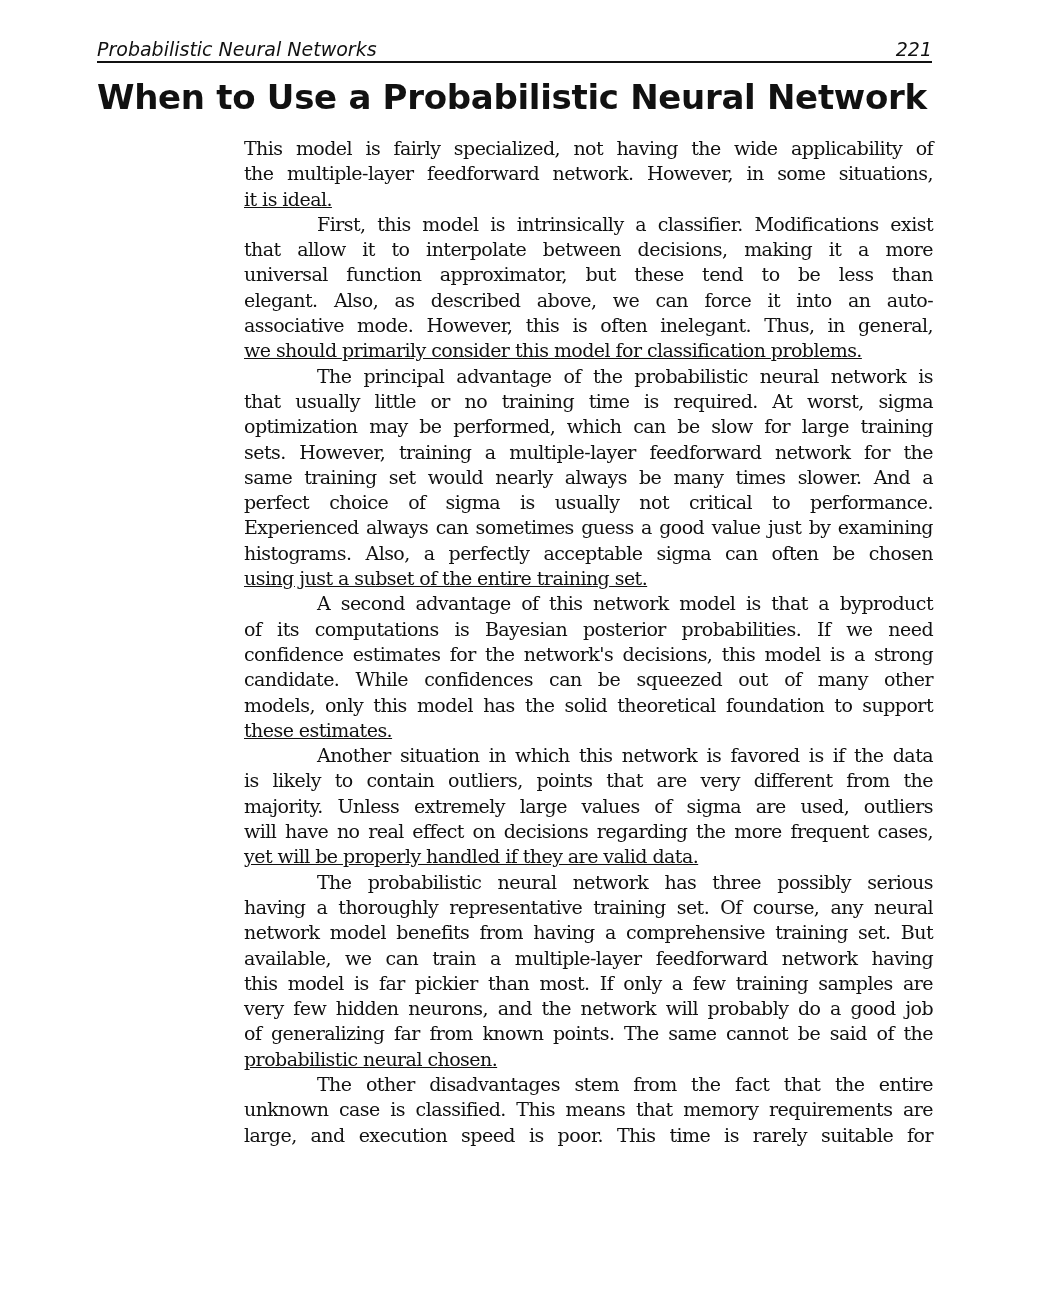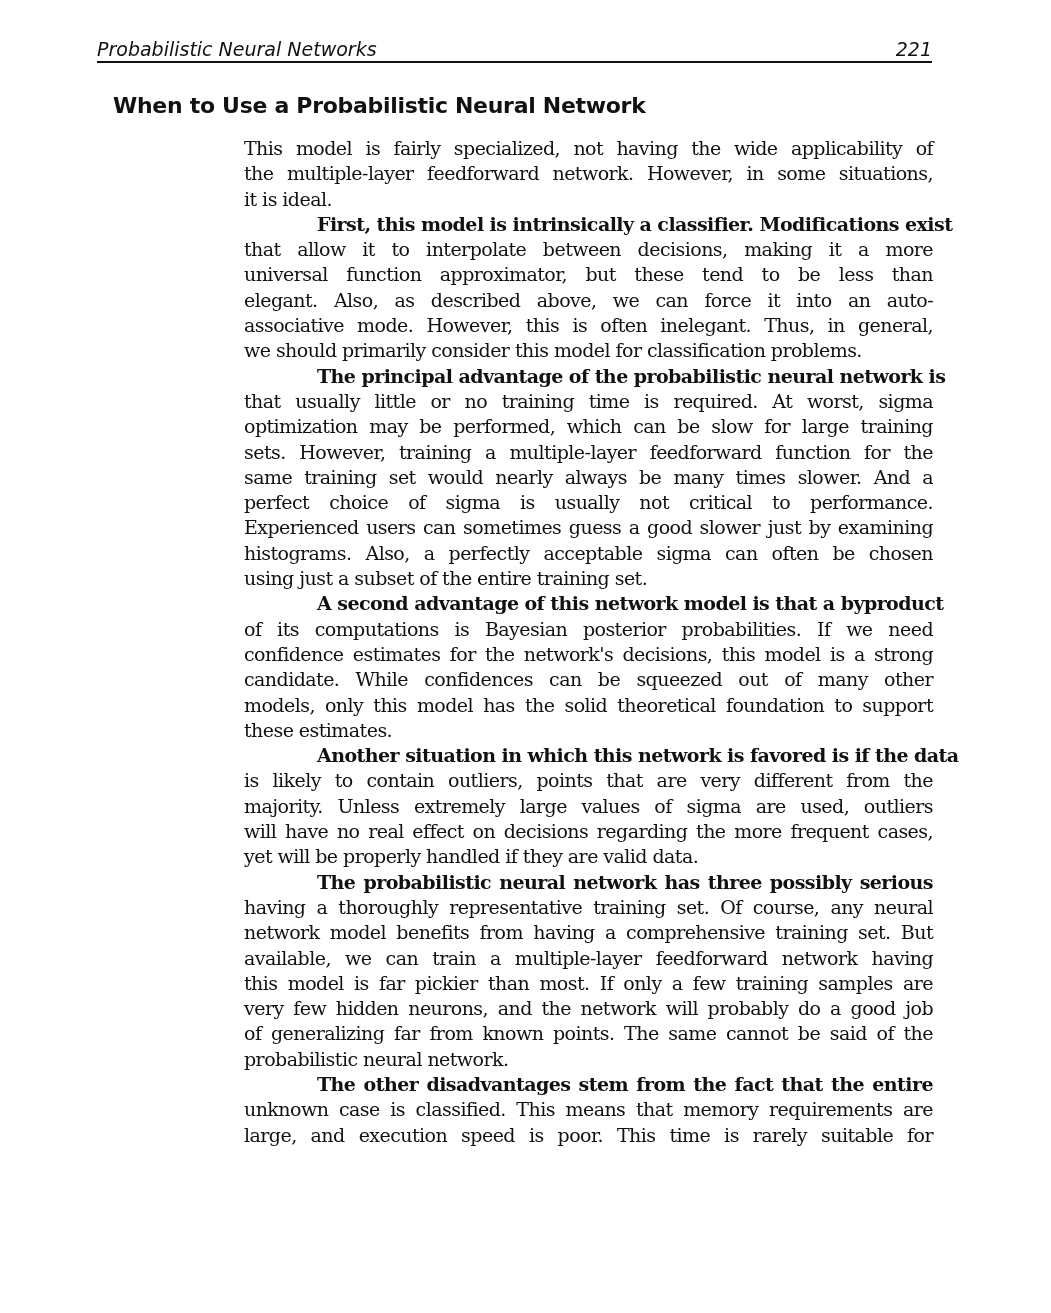--- a/index.html
+++ b/index.html
@@ -6,34 +6,34 @@
     body { width: 1051px; height: 1313px; position: relative; overflow: hidden; color: #111; }
     .running-head {
       position: absolute; left: 97px; top: 32px; width: 835px; height: 28px;
       font-family: "DejaVu Sans", sans-serif; font-style: italic; font-size: 19px;
       display: flex; justify-content: space-between; align-items: flex-end;
       color: #111;
     }
     .rule { position: absolute; left: 97px; top: 61px; width: 835px; height: 2px; background: #111; }
     .section-title {
       position: absolute; left: 97px; top: 77px;
-      font-family: "DejaVu Sans", sans-serif; font-weight: bold; font-size: 22px;
-      letter-spacing: -0.3px; color: #111; margin: 16px;
+      font-family: "DejaVu Sans", sans-serif; font-weight: bold; font-size: 34px;
+      letter-spacing: -0.3px; color: #111; margin: 0;
     }
     .body-text {
       position: absolute; left: 244px; top: 136px; width: 689px;
       font-family: "DejaVu Serif", serif; font-size: 19px; line-height: 25.3px;
       letter-spacing: -0.55px; color: #111;
     }
     .line {
       display: block; height: 25.3px; white-space: nowrap;
       text-align: justify; text-align-last: justify;
     }
-    .line.last { text-align-last: left; }
-    .line.indent { padding-left: 73px; font-weight: bold; }
+    .line.last { text-align-last: left; text-decoration: underline; }
+    .line.indent { padding-left: 73px; }
   </style>
 </head>
 <body>
 
 <div class="running-head">
   <span>Probabilistic Neural Networks</span>
   <span>221</span>
 </div>
 <div class="rule"></div>
 
@@ -53,24 +53,24 @@
     <span class="line">universal function approximator, but these tend to be less than</span>
     <span class="line">elegant.  Also, as described above, we can force it into an auto-</span>
     <span class="line">associative mode. However, this is often inelegant. Thus, in general,</span>
     <span class="line last">we should primarily consider this model for classification problems.</span>
   </div>
 
   <div>
     <span class="line indent">The principal advantage of the probabilistic neural network is</span>
     <span class="line">that usually little or no training time is required.  At worst, sigma</span>
     <span class="line">optimization may be performed, which can be slow for large training</span>
-    <span class="line">sets. However, training a multiple-layer feedforward function for the</span>
+    <span class="line">sets. However, training a multiple-layer feedforward network for the</span>
     <span class="line">same training set would nearly always be many times slower.  And a</span>
     <span class="line">perfect choice of sigma is usually not critical to performance.</span>
-    <span class="line">Experienced users can sometimes guess a good slower just by examining</span>
+    <span class="line">Experienced always can sometimes guess a good value just by examining</span>
     <span class="line">histograms.  Also, a perfectly acceptable sigma can often be chosen</span>
     <span class="line last">using just a subset of the entire training set.</span>
   </div>
 
   <div>
     <span class="line indent">A second advantage of this network model is that a byproduct</span>
     <span class="line">of its computations is Bayesian posterior probabilities.  If we need</span>
     <span class="line">confidence estimates for the network's decisions, this model is a strong</span>
     <span class="line">candidate.  While confidences can be squeezed out of many other</span>
     <span class="line">models, only this model has the solid theoretical foundation to support</span>
@@ -86,21 +86,21 @@
   </div>
 
   <div>
     <span class="line indent">The probabilistic neural network has three possibly serious</span>
     <span class="line">having a thoroughly representative training set. Of course, any neural</span>
     <span class="line">network model benefits from having a comprehensive training set. But</span>
     <span class="line">available, we can train a multiple-layer feedforward network having</span>
     <span class="line">this model is far pickier than most.  If only a few training samples are</span>
     <span class="line">very few hidden neurons, and the network will probably do a good job</span>
     <span class="line">of generalizing far from known points.  The same cannot be said of the</span>
-    <span class="line last">probabilistic neural network.</span>
+    <span class="line last">probabilistic neural chosen.</span>
   </div>
 
   <div>
     <span class="line indent">The other disadvantages stem from the fact that the entire</span>
     <span class="line">unknown case is classified. This means that memory requirements are</span>
     <span class="line">large, and execution speed is poor.  This time is rarely suitable for</span>
   </div>
 </div>
 
 </body></html>

